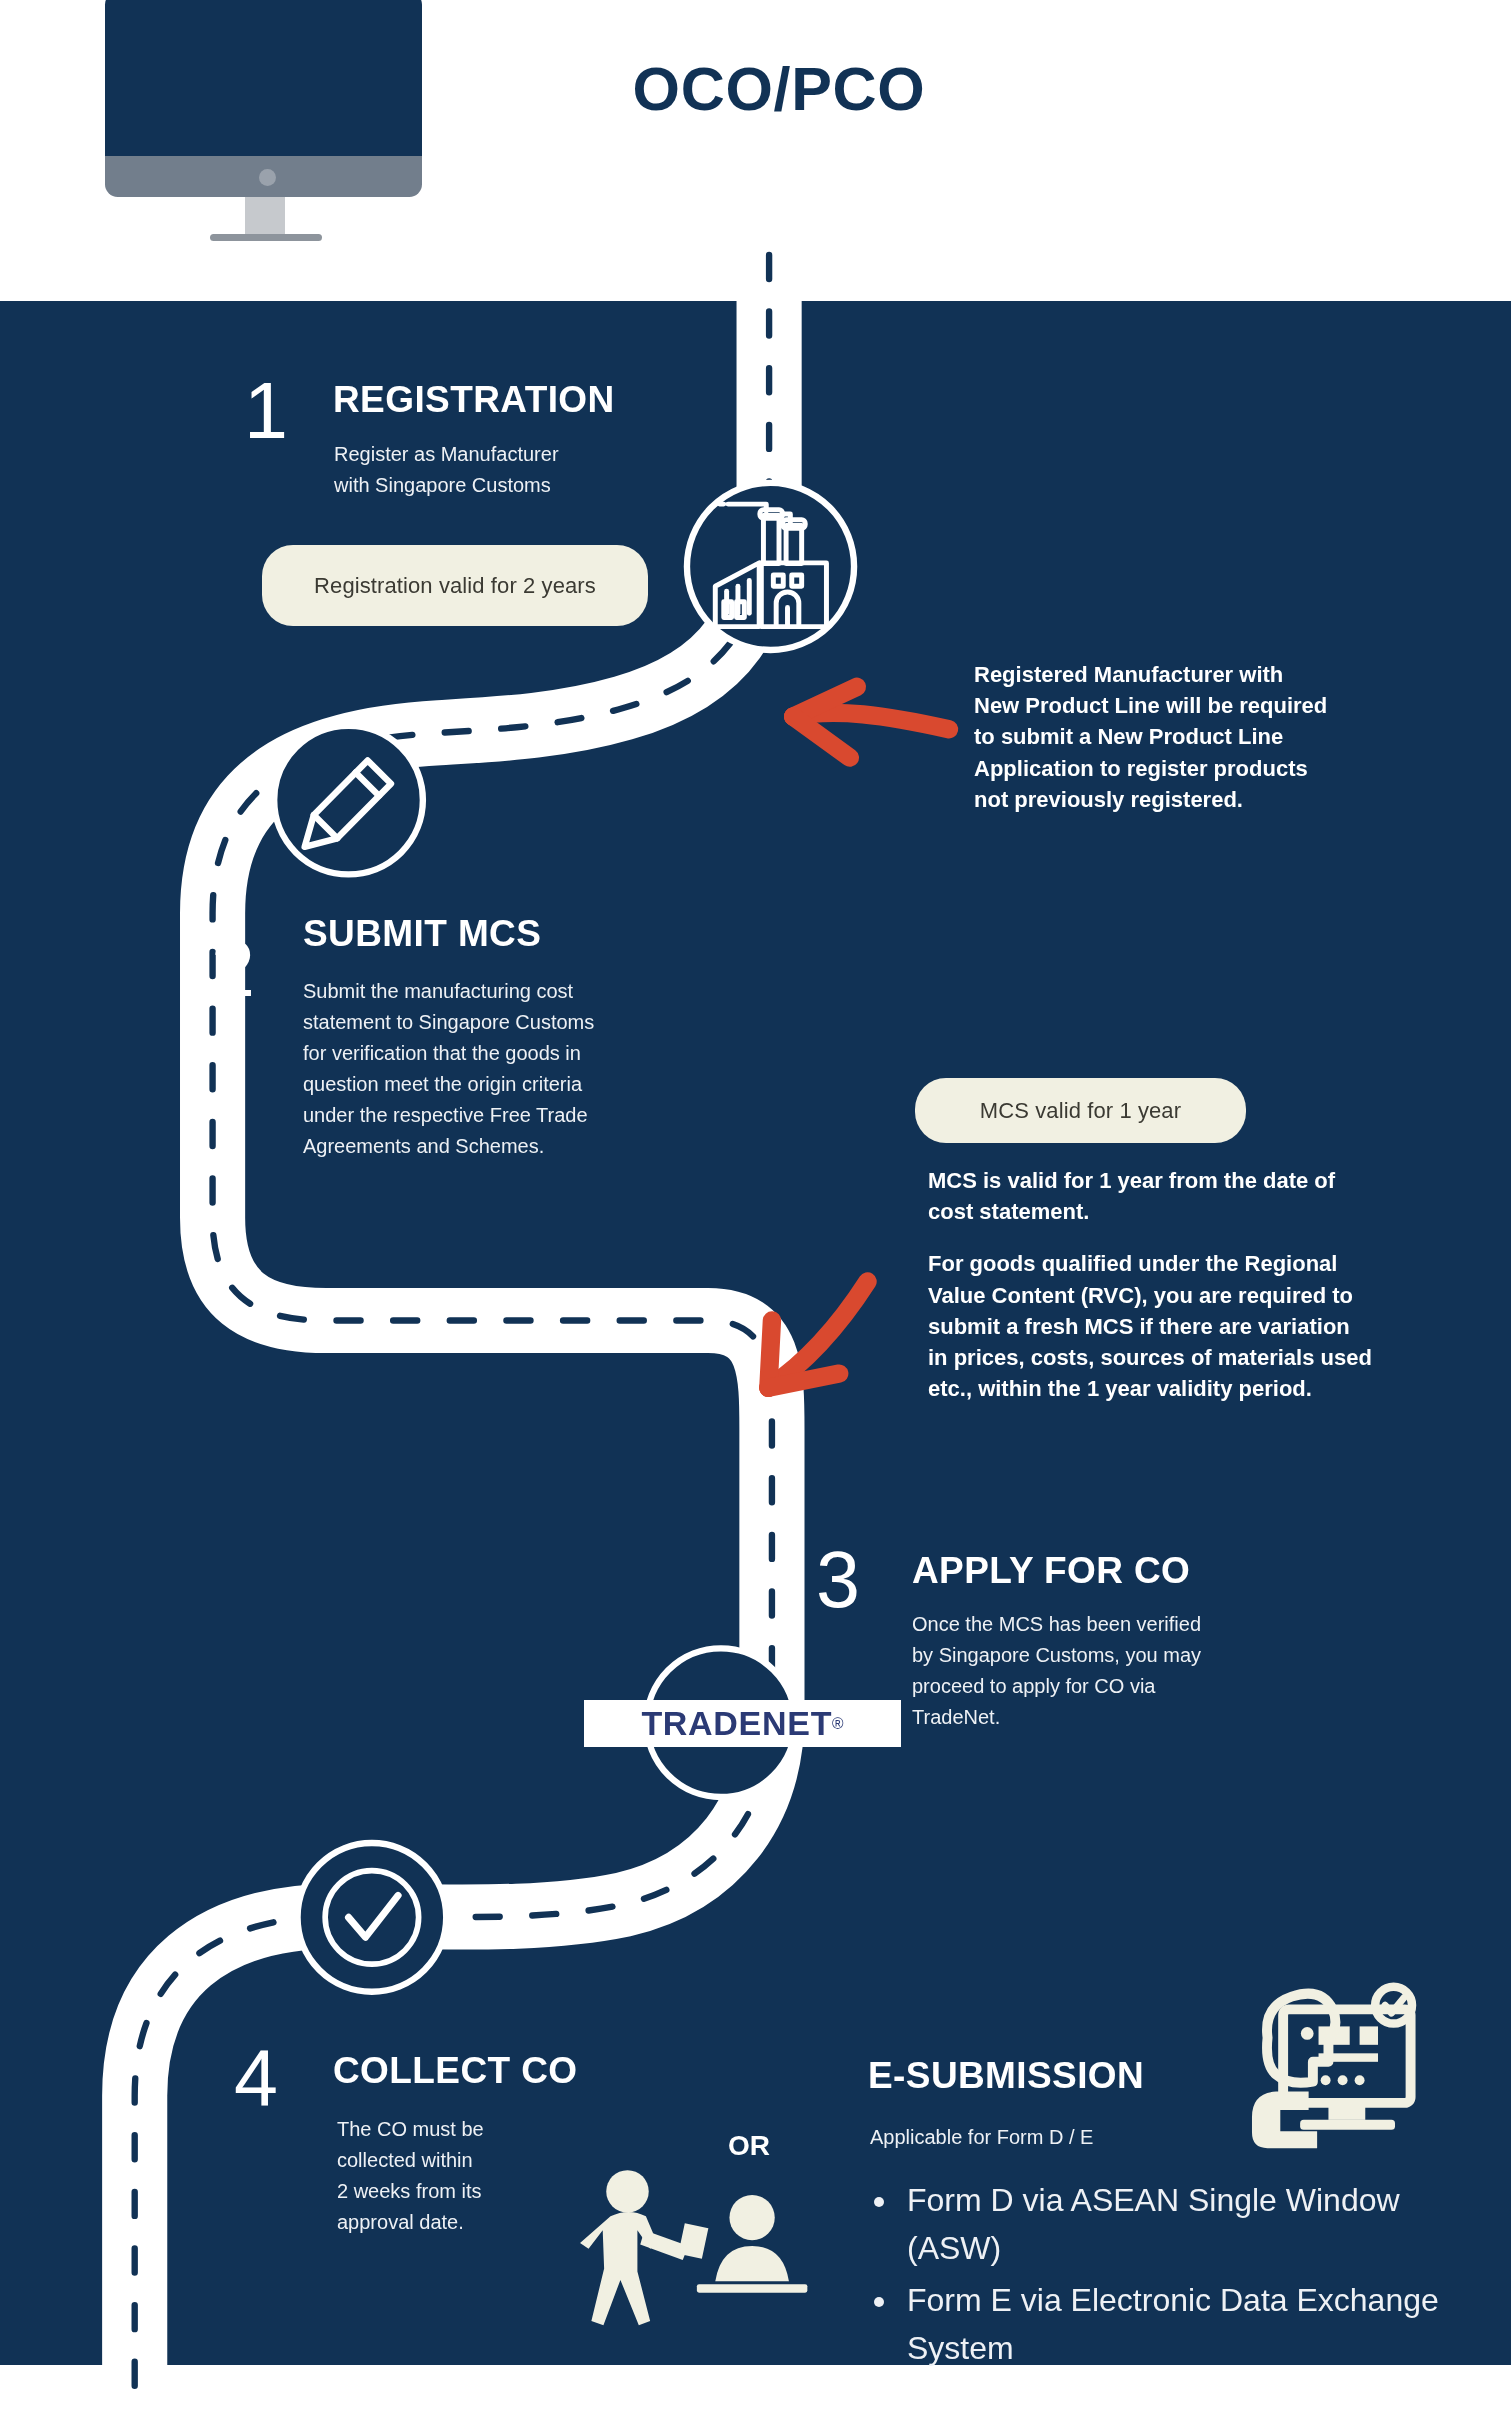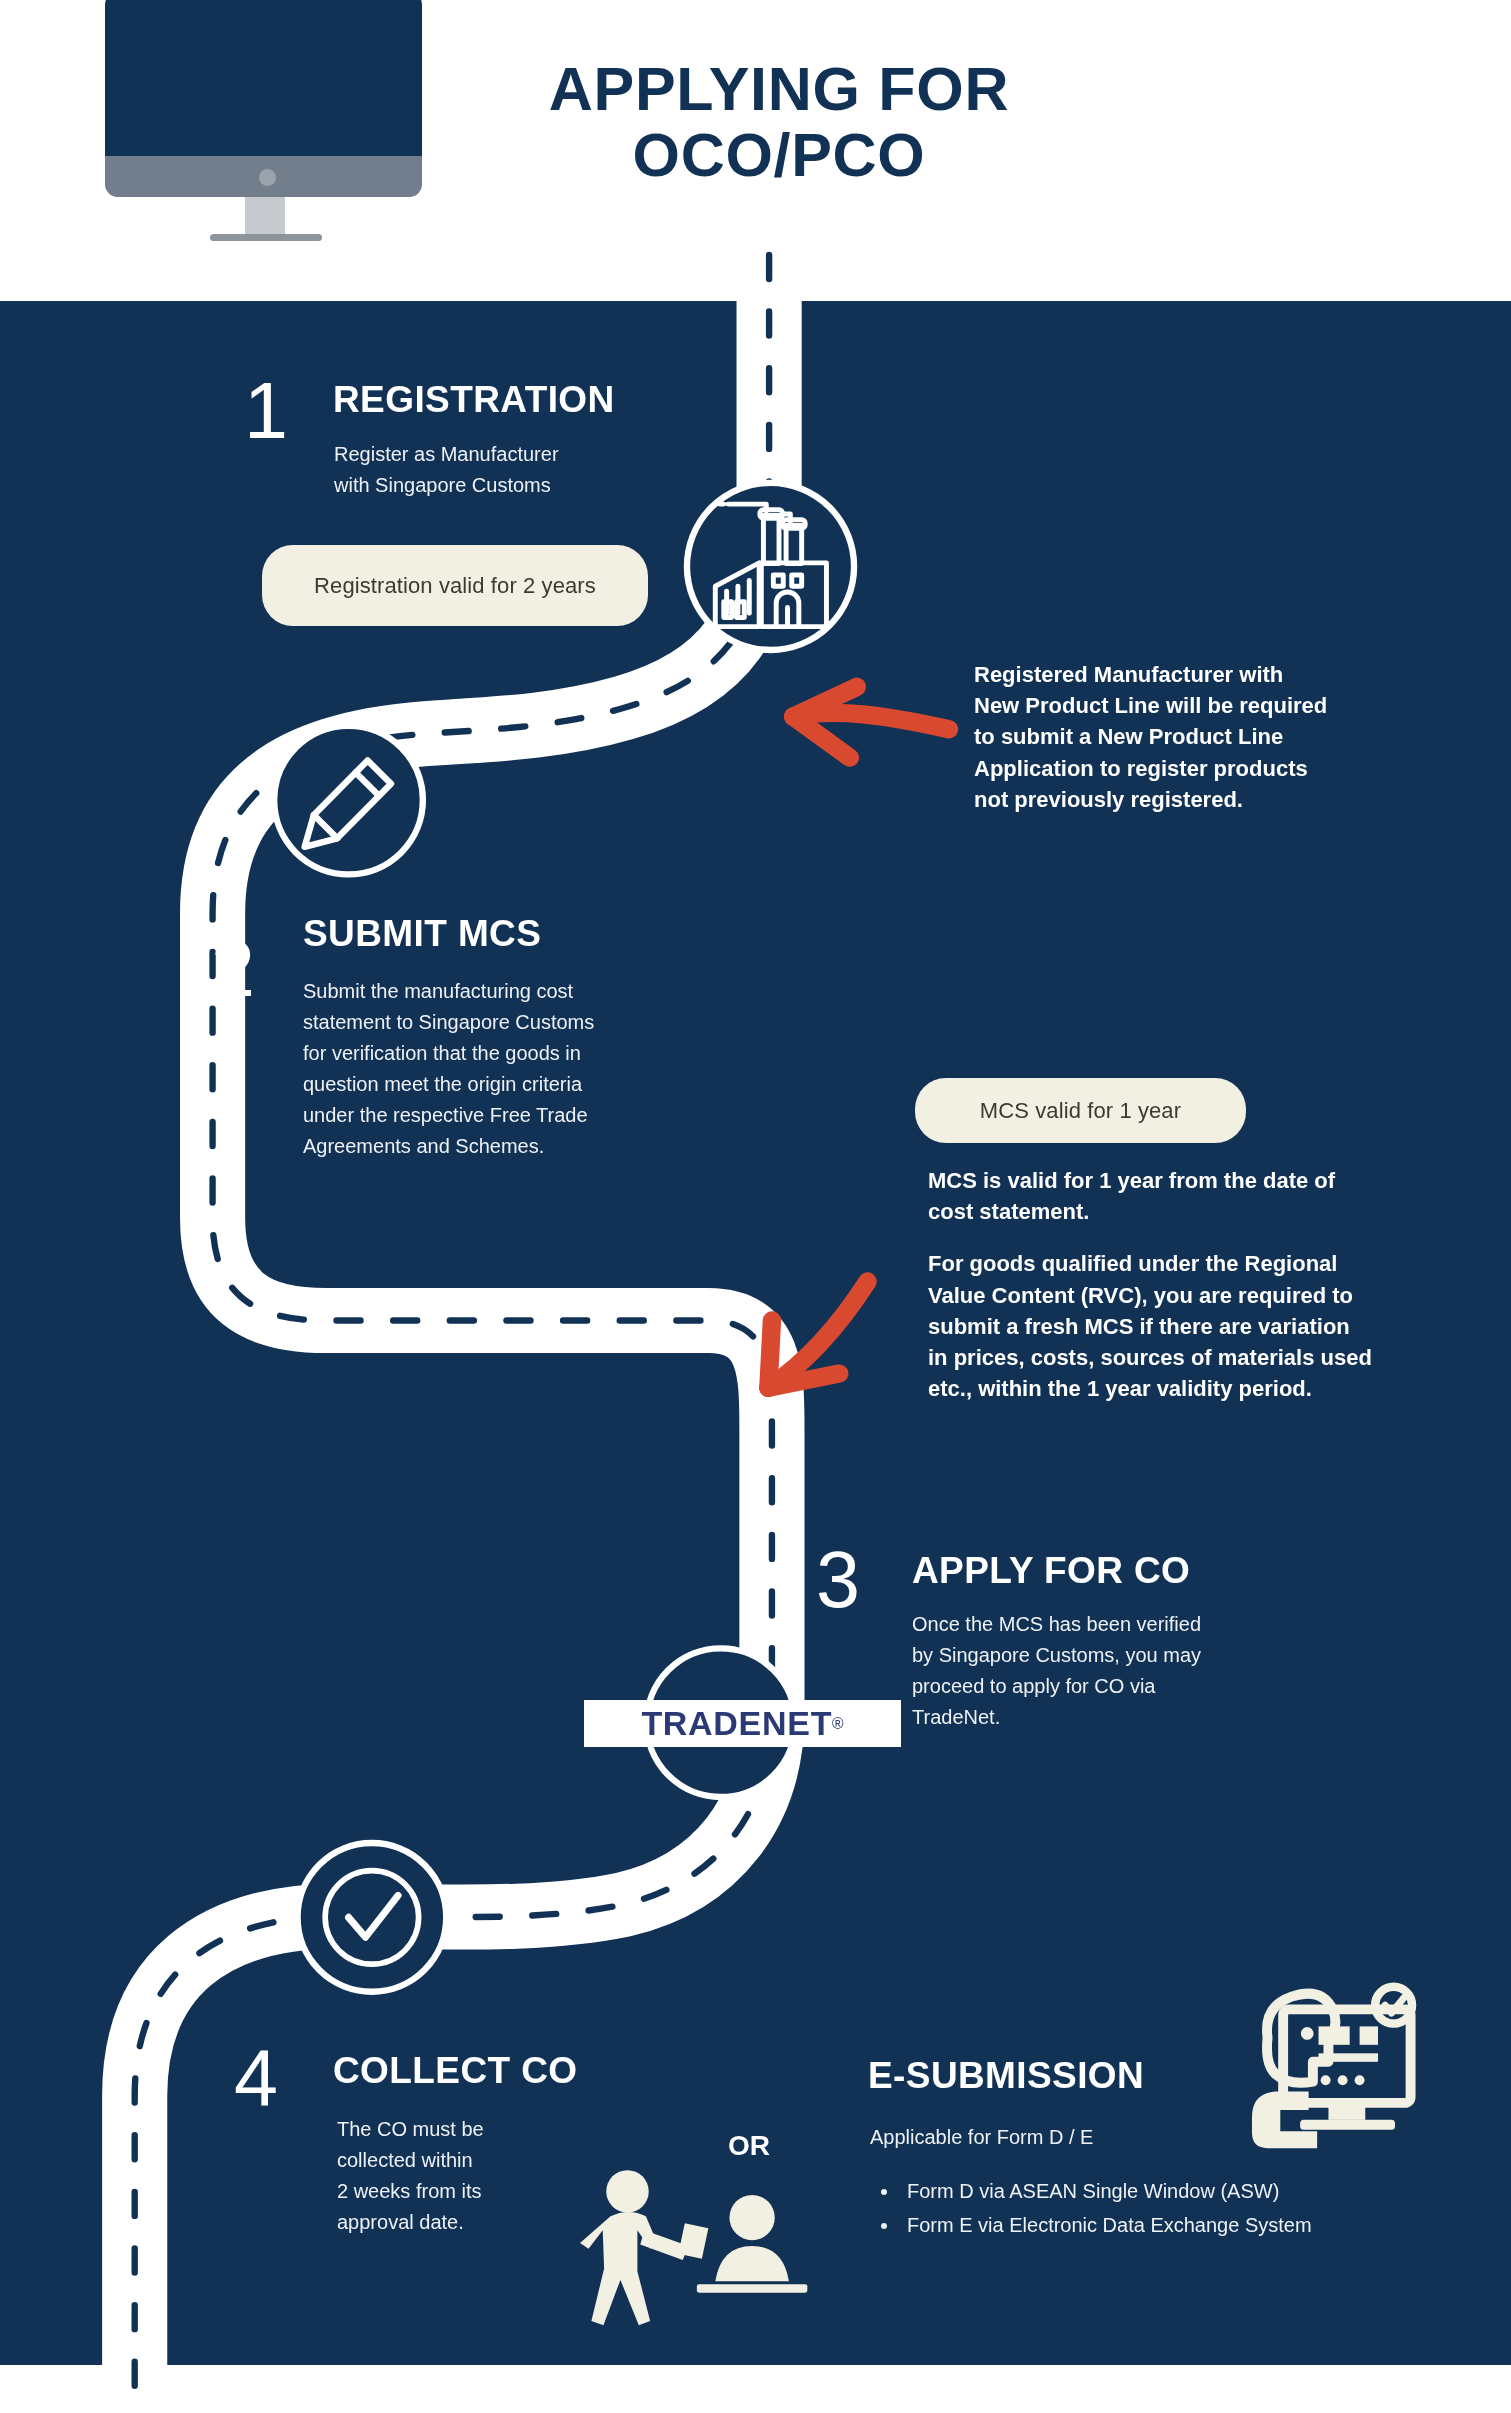--- a/index.html
+++ b/index.html
@@ -91,21 +91,21 @@
     display:flex; align-items:center; justify-content:center;
     background:#ffffff;
   }
   #tradenet-wrap .tn {
     color:#2b3a75; font-size:34px; font-weight:bold; letter-spacing:0.7px;
     font-family:"Liberation Sans", sans-serif;
   }
   #tradenet-wrap .reg { color:#2b3a75; font-size:15.6px; vertical-align:super; }
 
   
-  .bullets { position:absolute; color:#eef1f5; font-size:20px; font-weight:300; line-height:1.5; }
+  .bullets { position:absolute; color:#eef1f5; font-size:32px; font-weight:300; line-height:1.5; }
   .bullets li { margin-left:30px; padding-left:7px; margin-bottom:4.2px; }
 
   .or-label {
     position:absolute; color:#ffffff; font-size:28px; font-weight:bold;
   }
 </style>
 </head>
 <body>
 
 <div id="page">
@@ -114,21 +114,20 @@
 
     <div id="monitor">
       <div id="mon-screen"></div>
       <div id="mon-chin"></div>
       <div id="mon-dot"></div>
       <div id="mon-neck"></div>
       <div id="mon-base"></div>
     </div>
 
     <div id="title">
-      <span class="l1">APPLYING FOR</span>
       <span class="l2">OCO/PCO</span>
     </div>
   </div>
 
   <div id="body-bg"></div>
 
   <svg id="road-svg" viewBox="0 0 2135 3408">
 
     <path d="M 1086,370
              L 1086,660

